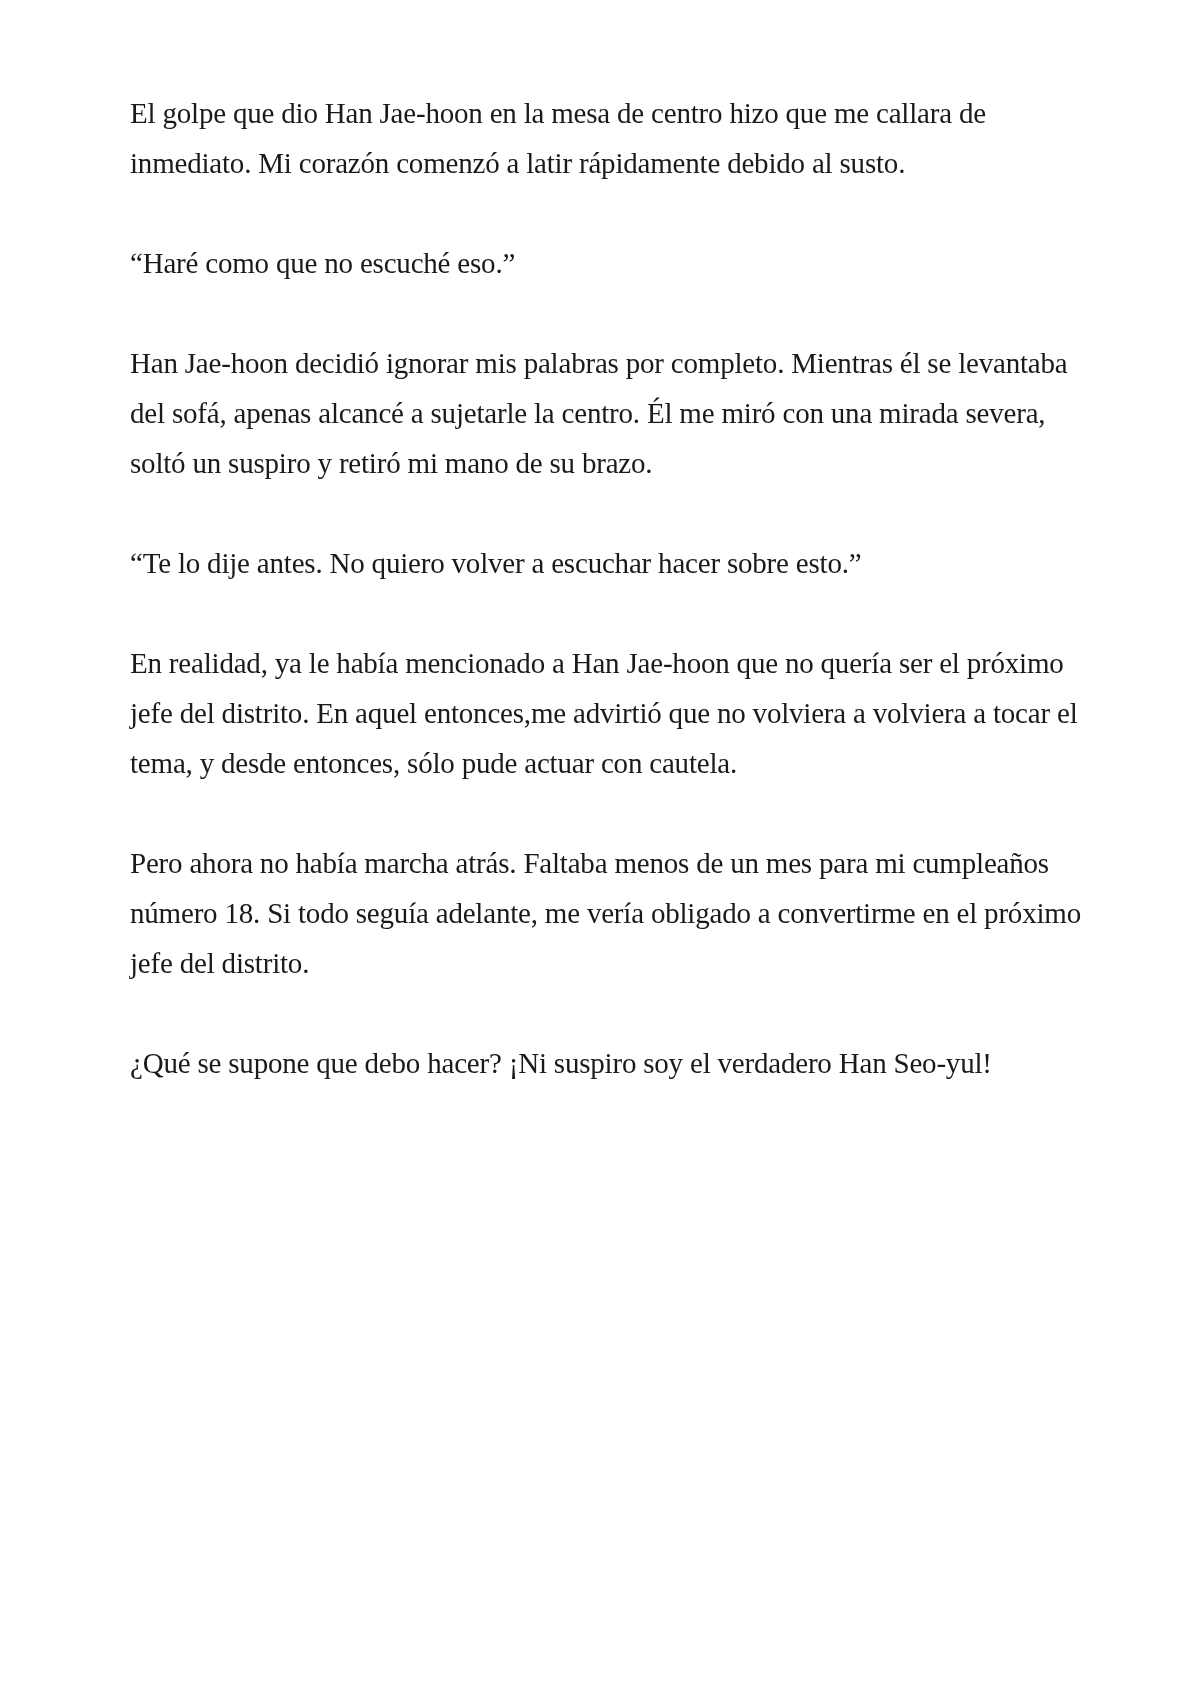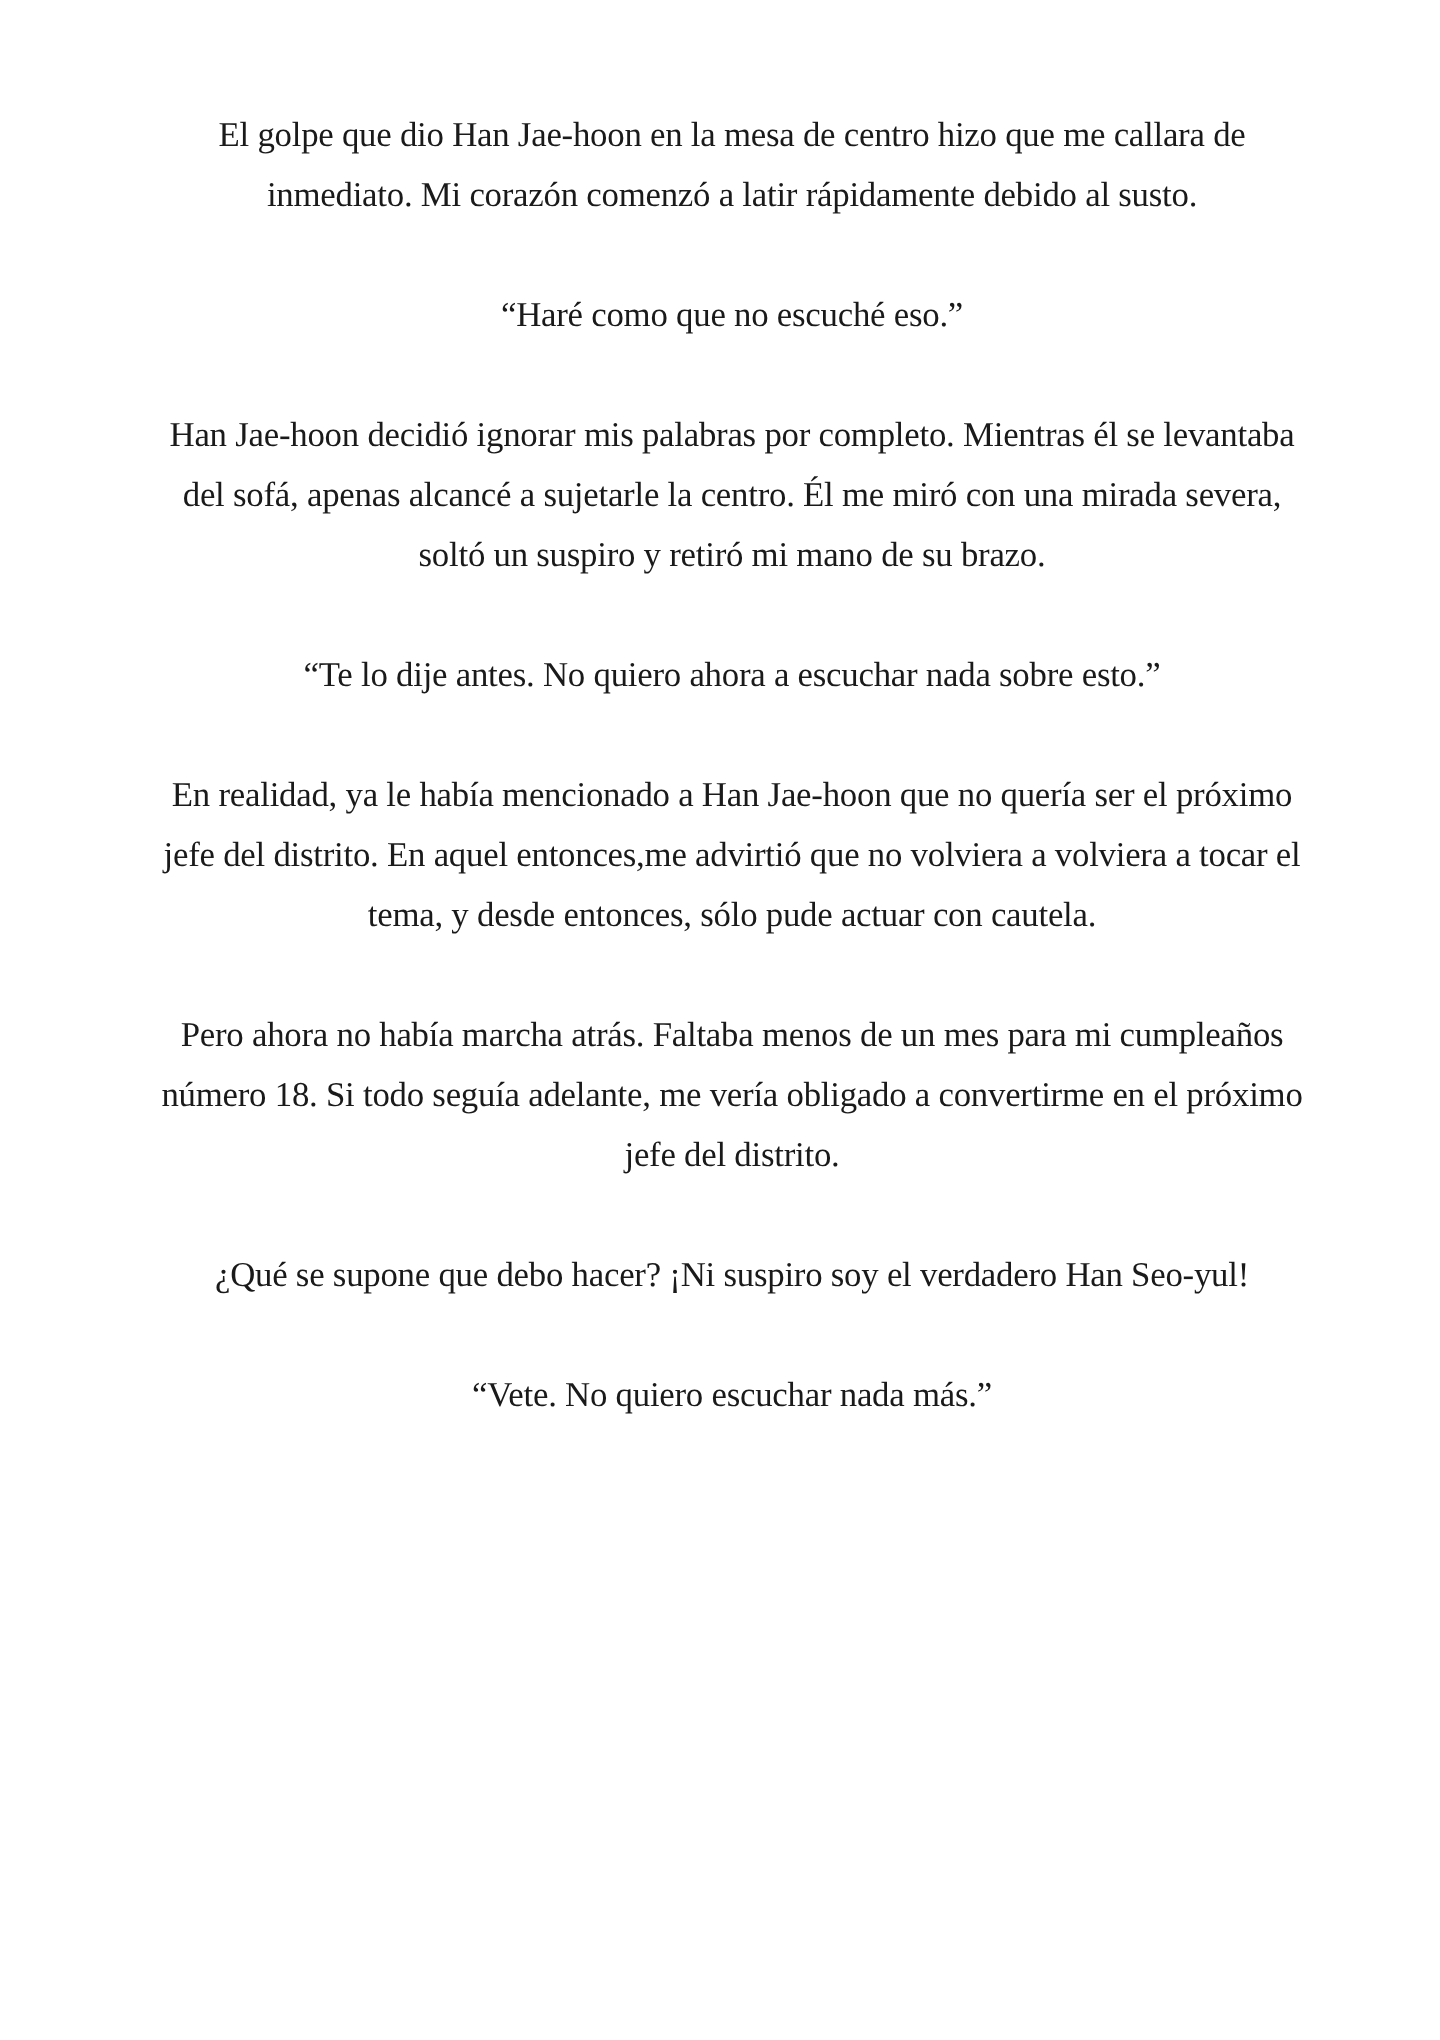--- a/index.html
+++ b/index.html
@@ -20,28 +20,26 @@
       width: 960px;
       color: #1a1a1a;
       font-family: "Liberation Serif", "DejaVu Serif", serif;
       font-size: 29px;
       line-height: 50px;
       letter-spacing: -0.2px;
     }
     .page p {
       margin: 0 0 50px 0;
       padding: 0;
-      text-align: center;
     }
   </style>
 </head>
 <body>
 
 <div class="page">
   <p>El golpe que dio Han Jae-hoon en la mesa de centro hizo que me callara de inmediato. Mi corazón comenzó a latir rápidamente debido al susto.</p>
   <p>“Haré como que no escuché eso.”</p>
   <p>Han Jae-hoon decidió ignorar mis palabras por completo. Mientras él se levantaba del sofá, apenas alcancé a sujetarle la centro. Él me miró con una mirada severa, soltó un suspiro y retiró mi mano de su brazo.</p>
-  <p>“Te lo dije antes. No quiero ahora a escuchar nada sobre esto.”</p>
+  <p>“Te lo dije antes. No quiero volver a escuchar hacer sobre esto.”</p>
   <p>En realidad, ya le había mencionado a Han Jae-hoon que no quería ser el próximo jefe del distrito. En aquel entonces,me advirtió que no volviera a volviera a tocar el tema, y desde entonces, sólo pude actuar con cautela.</p>
   <p>Pero ahora no había marcha atrás. Faltaba menos de un mes para mi cumpleaños número 18. Si todo seguía adelante, me vería obligado a convertirme en el próximo jefe del distrito.</p>
   <p>¿Qué se supone que debo hacer? ¡Ni suspiro soy el verdadero Han Seo-yul!</p>
-  <p>“Vete. No quiero escuchar nada más.”</p>
 </div>
 
 </body></html>

